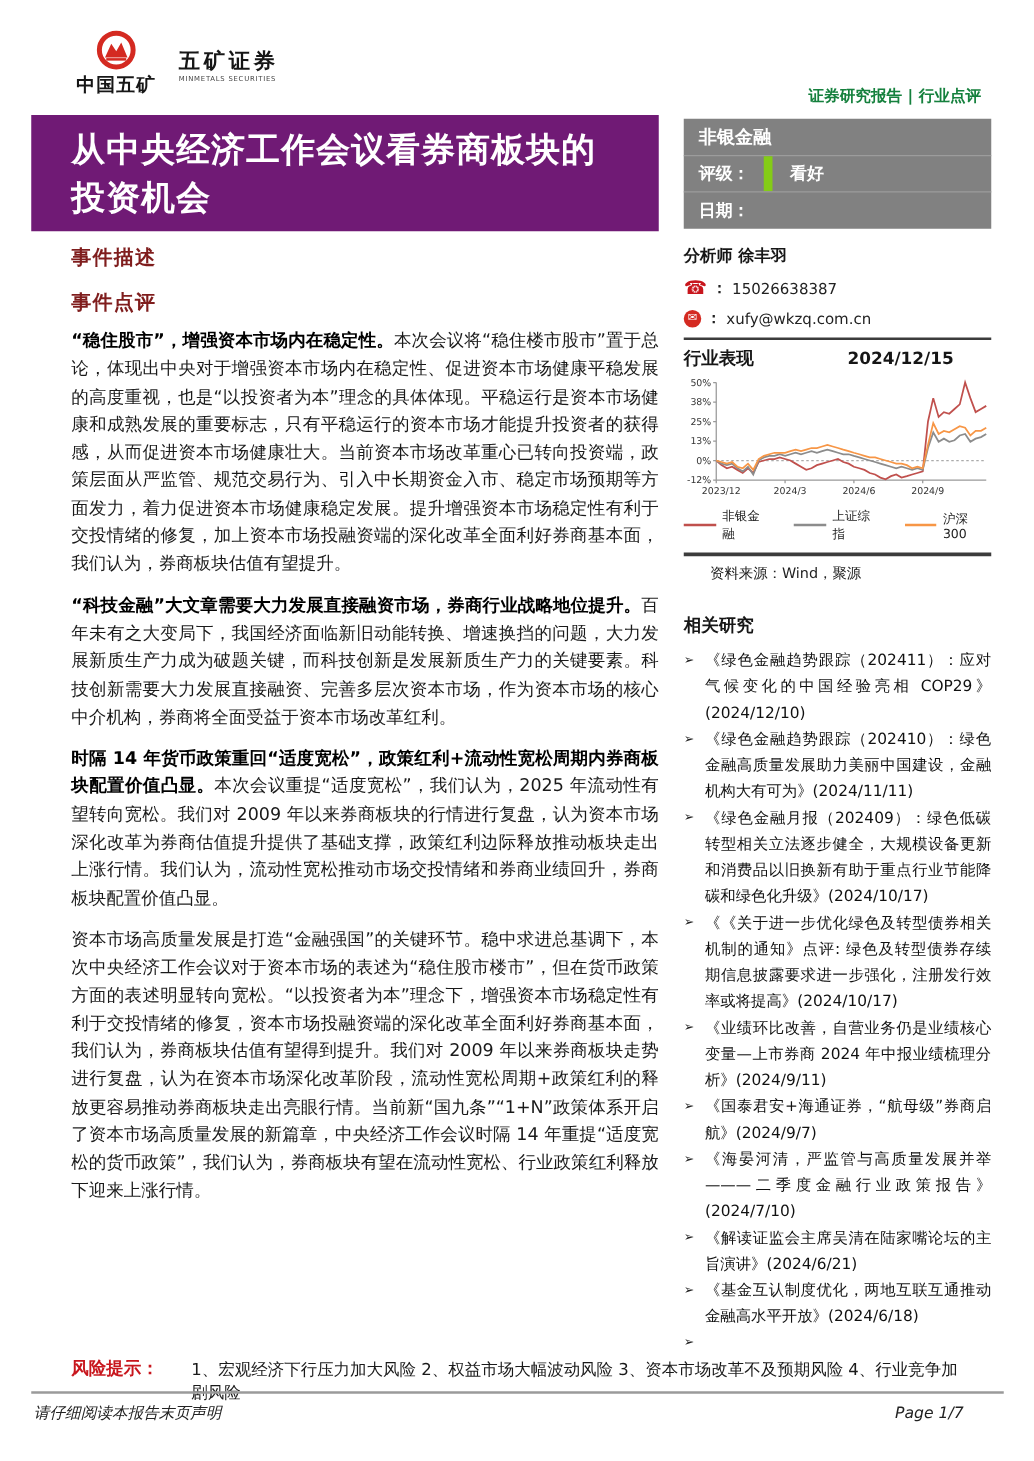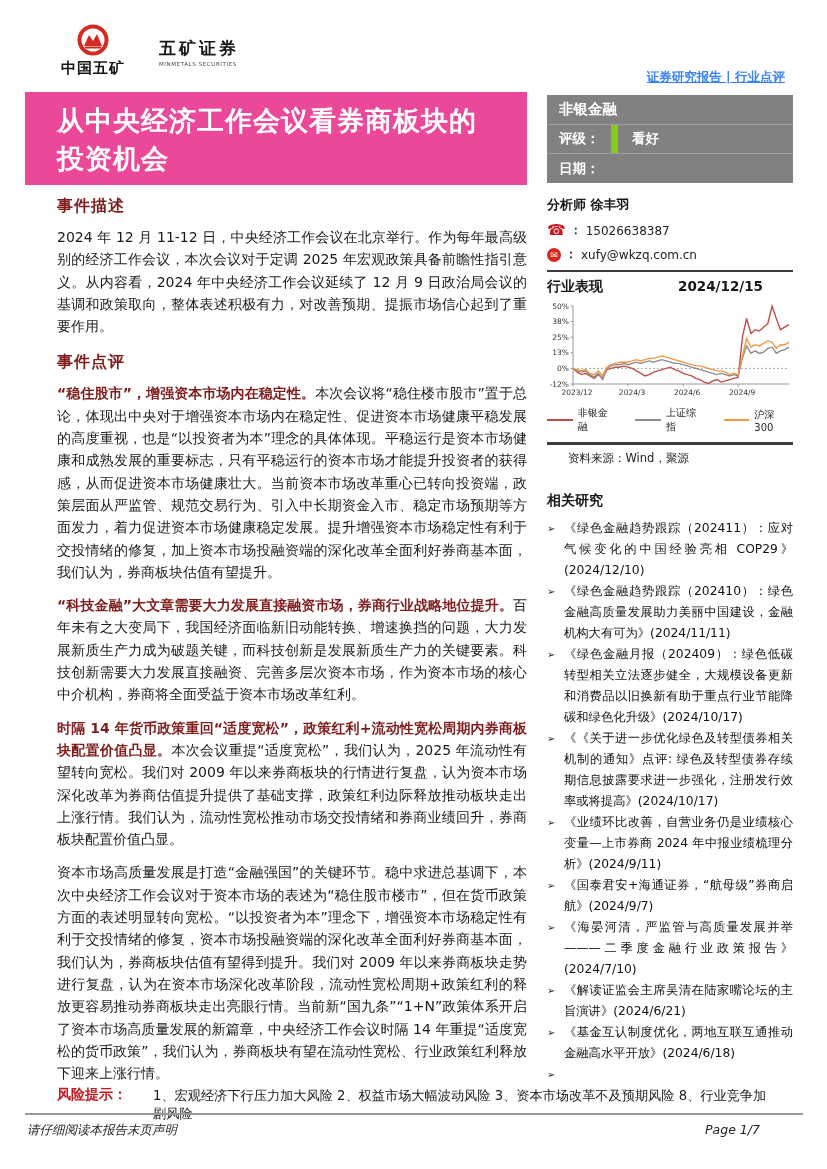--- a/index.html
+++ b/index.html
@@ -6,28 +6,28 @@
   html,body { background:#e9e9e9; }
   .page {
     position:relative; width:827px; height:1169px; margin:0 auto;
     background:#ffffff; overflow:hidden;
     font-family:"DejaVu Sans","Liberation Sans",sans-serif; color:#161616;
   }
   
   .logo-block { position:absolute; left:57px; top:24px; display:flex; }
   .logo-emblem-col { display:flex; flex-direction:column; align-items:center; width:72px;justify-content:space-between; }
   .logo-emblem-col .org-name { font-size:15px; font-weight:bold; letter-spacing:1px; margin-top:1px; }
-  .logo-right { margin-left:30px; margin-top:13px; }
+  .logo-right { margin-left:14px; margin-top:13px; }
   .logo-right .sec-name { font-size:17px; font-weight:bold; letter-spacing:3px; }
   .logo-right .sec-name-en { font-size:5.5px; color:#444; letter-spacing:0.6px; margin-top:1px; }
-  .report-type { position:absolute; top:69px; right:42px; font-size:12.5px; font-weight:bold; color:#3b82f6;text-decoration:underline; }
+  .report-type { position:absolute; top:69px; right:42px; font-size:12.5px; font-weight:bold; color:#15803d; }
   
   .banner {
     position:absolute; left:25px; top:92px; width:502px; height:93px;
-    background:#ec4899; color:#fff; padding:10px 36px 0 32px;
+    background:#701a75; color:#fff; padding:10px 36px 0 32px;
   }
   .banner h1 { font-size:27px; line-height:38px; font-weight:bold; letter-spacing:1px; }
   
   .infobox {
     position:absolute; left:547px; top:95px; width:246px; height:88px;
     background:#818181; color:#fff; font-weight:bold; display:flex; flex-direction:column;
   }
   .infobox .row { flex:1; display:flex; align-items:center; padding-left:12px; border-top:1px solid #9c9c9c; }
   .infobox .row:first-child { border-top:none; font-size:14.5px; }
   .infobox .row .lbl { width:52px; font-size:13.5px; }
@@ -54,28 +54,28 @@
   .source-line { font-size:11.5px; margin-top:6px; color:#222;margin-left:21px; }
   .related-title { font-size:14px; font-weight:bold; margin-top:26px; }
   .related-list { list-style:none; margin-top:8px; }
   .related-list li { position:relative; padding-left:17px; font-size:12.3px; line-height:21px; text-align:justify; color:#111; }
   .related-list li .marker { position:absolute; left:0; top:0; font-size:10px; color:#222; }
   
   .main { position:absolute; left:57px; top:196px; width:470px; }
   .sec-head { color:#7f1d1d; font-size:16px; font-weight:bold; letter-spacing:1px; margin-bottom:9px; }
   .sec-head.second { margin-top:15px; }
   .main p { font-size:14px; line-height:22.3px; text-align:justify; margin-bottom:11px; color:#1a1a1a; }
-  .main p .lead { color:#7f1d1d; font-weight:bold; }
+  .main p .lead { color:#000000; font-weight:bold; }
   
   .risk-row { position:absolute; left:57px; top:1086px; width:716px; display:flex; font-size:13.2px; }
   .risk-label { color:#c8161d; font-weight:bold; font-size:14px; margin-right:26px; white-space:nowrap; }
   .risk-text { color:#1a1a1a; padding-top:1px; }
   .footer-rule { position:absolute; left:25px; top:1113px; width:778px; border-top:2px solid #9a9a9a; }
   .footer-disclaimer { position:absolute; left:27px; top:1122px; font-size:12.5px; font-style:italic; color:#222; }
-  .footer-page { position:absolute; right:67px; top:1122px; font-size:12.5px; font-style:italic; color:#222; }
+  .footer-page { position:absolute; right:56px; top:1122px; font-size:12.5px; font-style:italic; color:#222; }
 </style>
 </head>
 <body>
 
 <div class="page">
 
   <div class="logo-block">
     <div class="logo-emblem-col">
       <svg width="34" height="34" viewBox="0 0 34 34">
         <circle cx="17" cy="16" r="13.5" fill="#ffffff" stroke="#d42a21" stroke-width="4"></circle>
@@ -185,30 +185,29 @@
       <li><span class="marker">➢</span><span>《国泰君安+海通证券，“航母级”券商启航》(2024/9/7)</span></li>
       <li><span class="marker">➢</span><span>《海晏河清，严监管与高质量发展并举———二季度金融行业政策报告》(2024/7/10)</span></li>
       <li><span class="marker">➢</span><span>《解读证监会主席吴清在陆家嘴论坛的主旨演讲》(2024/6/21)</span></li>
       <li><span class="marker">➢</span><span>《基金互认制度优化，两地互联互通推动金融高水平开放》(2024/6/18)</span></li>
       <li><span class="marker">➢</span></li>
     </ul>
   </div>
 
   <div class="main">
     <div class="sec-head">事件描述</div>
-    <p><span>2024 年 12 月 11-12 日，中央经济工作会议在北京举行。作为每年最高级别的经济工作会议，本次会议对于定调 2025 年宏观政策具备前瞻性指引意义。从内容看，2024 年中央经济工作会议延续了 12 月 9 日政治局会议的基调和政策取向，整体表述积极有力，对改善预期、提振市场信心起到了重要作用。</span></p>
 
     <div class="sec-head second">事件点评</div>
     <p><span class="lead">“稳住股市”，增强资本市场内在稳定性。</span><span>本次会议将“稳住楼市股市”置于总论，体现出中央对于增强资本市场内在稳定性、促进资本市场健康平稳发展的高度重视，也是“以投资者为本”理念的具体体现。平稳运行是资本市场健康和成熟发展的重要标志，只有平稳运行的资本市场才能提升投资者的获得感，从而促进资本市场健康壮大。当前资本市场改革重心已转向投资端，政策层面从严监管、规范交易行为、引入中长期资金入市、稳定市场预期等方面发力，着力促进资本市场健康稳定发展。提升增强资本市场稳定性有利于交投情绪的修复，加上资本市场投融资端的深化改革全面利好券商基本面，我们认为，券商板块估值有望提升。</span></p>
     <p><span class="lead">“科技金融”大文章需要大力发展直接融资市场，券商行业战略地位提升。</span><span>百年未有之大变局下，我国经济面临新旧动能转换、增速换挡的问题，大力发展新质生产力成为破题关键，而科技创新是发展新质生产力的关键要素。科技创新需要大力发展直接融资、完善多层次资本市场，作为资本市场的核心中介机构，券商将全面受益于资本市场改革红利。</span></p>
     <p><span class="lead">时隔 14 年货币政策重回“适度宽松”，政策红利+流动性宽松周期内券商板块配置价值凸显。</span><span>本次会议重提“适度宽松”，我们认为，2025 年流动性有望转向宽松。我们对 2009 年以来券商板块的行情进行复盘，认为资本市场深化改革为券商估值提升提供了基础支撑，政策红利边际释放推动板块走出上涨行情。我们认为，流动性宽松推动市场交投情绪和券商业绩回升，券商板块配置价值凸显。</span></p>
     <p><span class="lead"></span><span>资本市场高质量发展是打造“金融强国”的关键环节。稳中求进总基调下，本次中央经济工作会议对于资本市场的表述为“稳住股市楼市”，但在货币政策方面的表述明显转向宽松。“以投资者为本”理念下，增强资本市场稳定性有利于交投情绪的修复，资本市场投融资端的深化改革全面利好券商基本面，我们认为，券商板块估值有望得到提升。我们对 2009 年以来券商板块走势进行复盘，认为在资本市场深化改革阶段，流动性宽松周期+政策红利的释放更容易推动券商板块走出亮眼行情。当前新“国九条”“1+N”政策体系开启了资本市场高质量发展的新篇章，中央经济工作会议时隔 14 年重提“适度宽松的货币政策”，我们认为，券商板块有望在流动性宽松、行业政策红利释放下迎来上涨行情。</span></p>
   </div>
 
   <div class="risk-row">
     <span class="risk-label">风险提示：</span>
-    <span class="risk-text">1、宏观经济下行压力加大风险 2、权益市场大幅波动风险 3、资本市场改革不及预期风险 8、行业竞争加剧风险</span>
+    <span class="risk-text">1、宏观经济下行压力加大风险 2、权益市场大幅波动风险 3、资本市场改革不及预期风险 4、行业竞争加剧风险</span>
   </div>
   <div class="footer-rule"></div>
   <div class="footer-disclaimer">请仔细阅读本报告末页声明</div>
   <div class="footer-page">Page  1/7</div>
 
 </div>
 
 </body></html>

